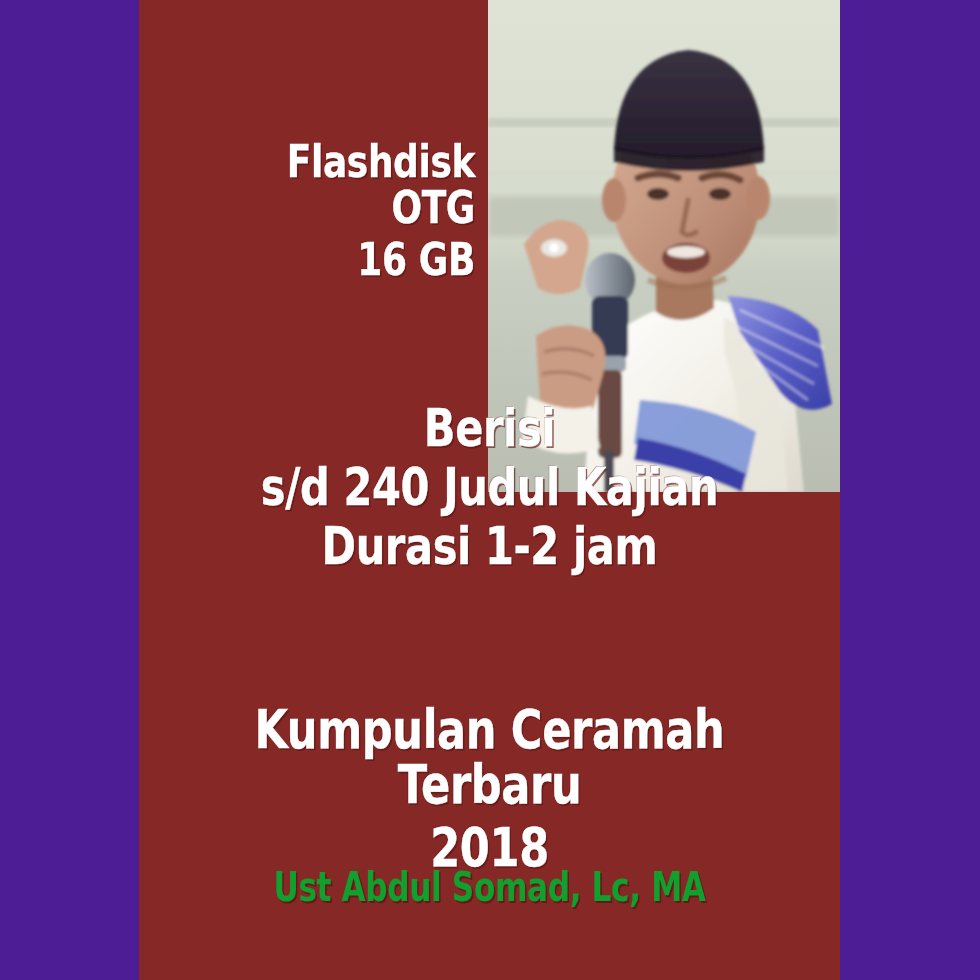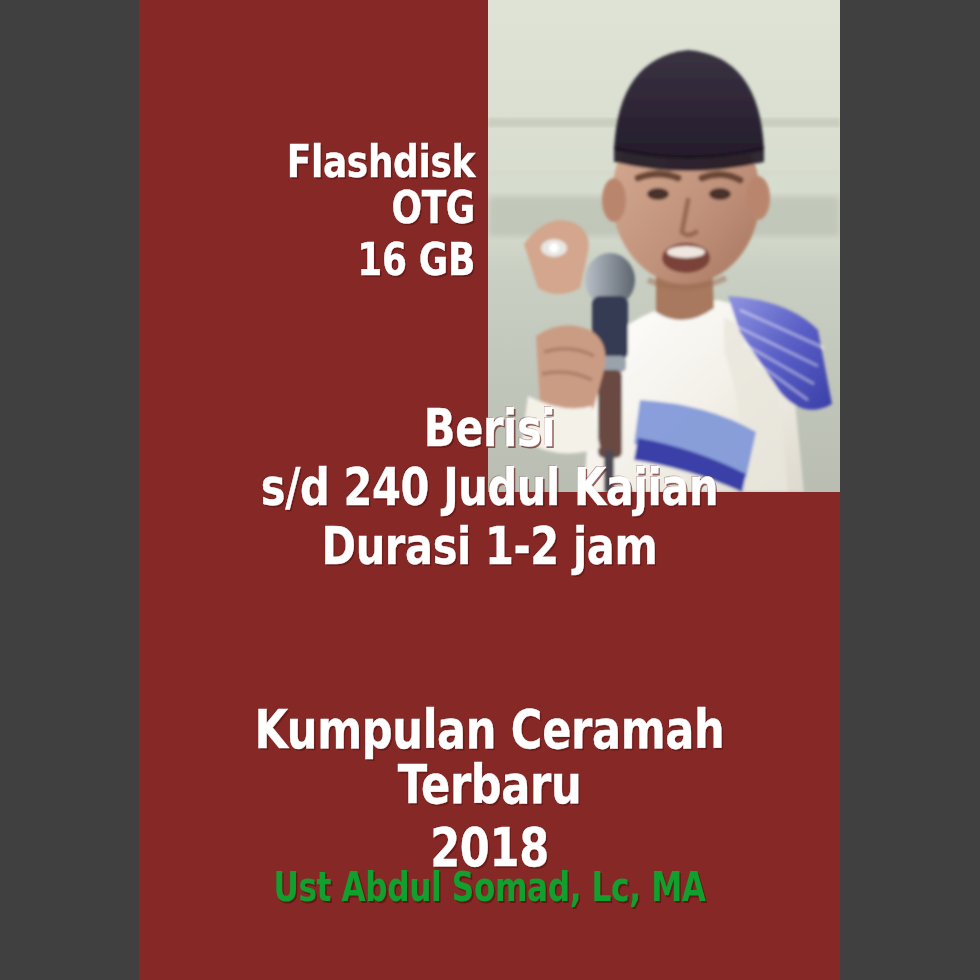--- a/index.html
+++ b/index.html
@@ -9,21 +9,21 @@
     background: #ffffff;
   }
   body {
     font-family: "Liberation Sans", sans-serif;
   }
 
   #poster {
     position: relative;
     width: 980px;
     height: 980px;
-    background: #404040;
+    background: #4c1d95;
     overflow: hidden;
   }
 
   
   .red-panel {
     position: absolute;
     left: 139px;
     top: 0;
     width: 701px;
     height: 980px;

